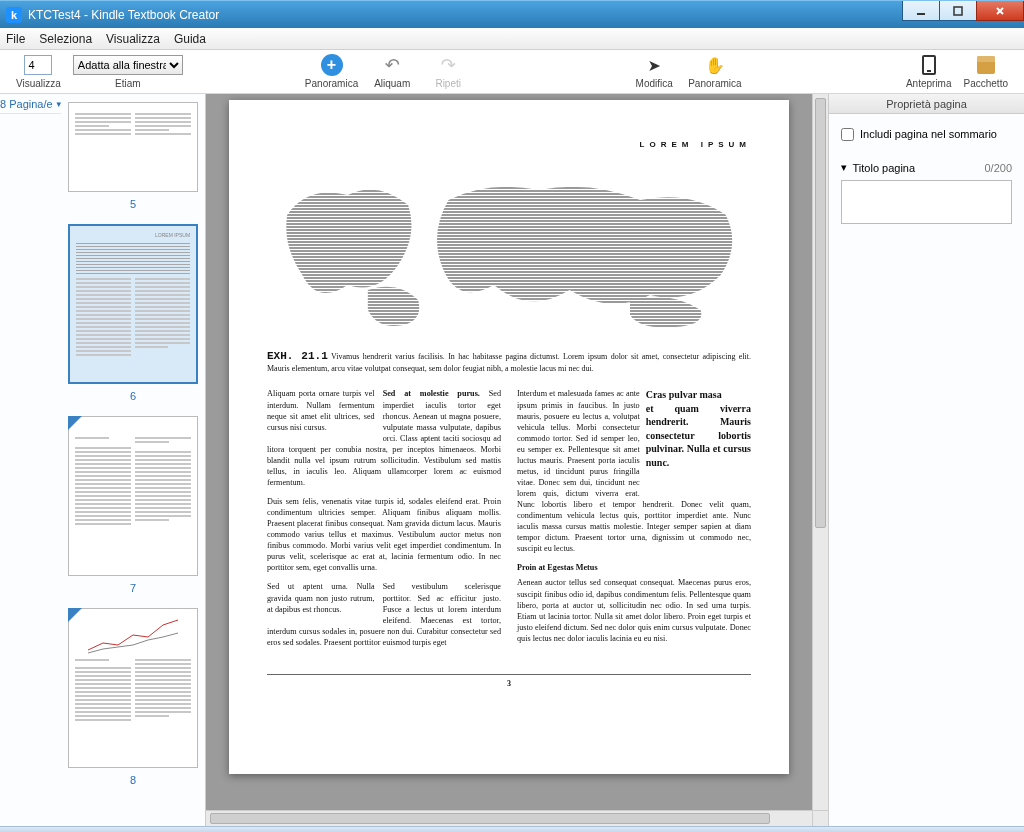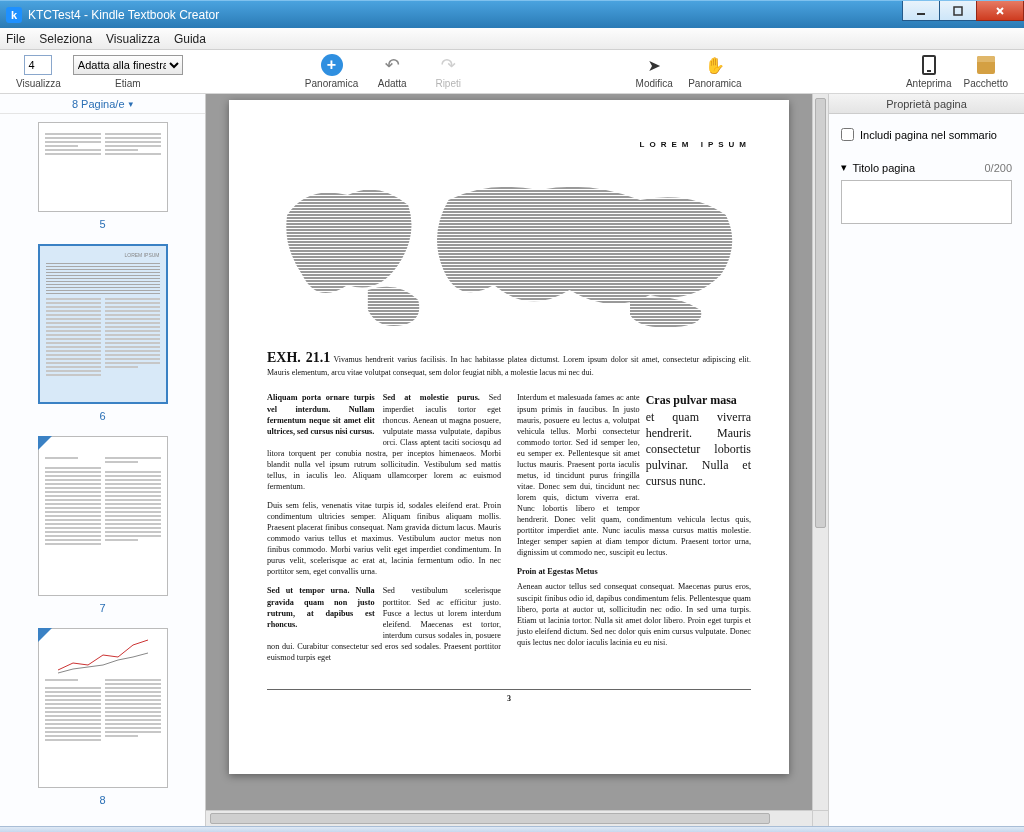--- a/index.html
+++ b/index.html
@@ -33,57 +33,57 @@
   .hand-icon{font-size:16px;color:#333;}
   .device-icon{width:14px;height:20px;border:2px solid #333;border-radius:2px;position:relative;}
   .device-icon::after{content:"";position:absolute;bottom:1px;left:50%;transform:translateX(-50%);width:4px;height:2px;background:#333;}
   .package-icon{width:18px;height:18px;background:#d4a043;border-radius:2px;position:relative;}
   .package-icon::before{content:"";position:absolute;top:0;left:0;right:0;height:6px;background:#e0b76a;border-radius:2px 2px 0 0;}
   
   
   .main { flex:1; display:flex; overflow:hidden;}
   
   
-  .thumb-panel { width:206px; background:#fcfdff; border-right:1px solid #ccc; display:flex; flex-direction:column;}
+  .thumb-panel { width:206px; background:#fcfdff; border-right:1px solid #ccc; display:flex; flex-direction:row;}
   .thumb-header{ height:20px; font-size:11px; color:#2a6fb5; display:flex;align-items:center;justify-content:center;gap:4px;border-bottom:1px solid #e5e5e5;}
   .thumb-header::after{content:"▾";font-size:9px;}
   .thumb-scroll{flex:1;overflow-y:auto;padding:8px 0; scrollbar-width:thin;}
   .thumb-item{display:flex;flex-direction:column;align-items:center;margin-bottom:14px;}
   .thumb-box{width:130px;background:#fff;border:1px solid #bbb;padding:6px;position:relative;}
   .thumb-box.selected{border:2px solid #3a81c4;background:#d8e9f8;}
   .thumb-box .fake-line{height:2px;background:#c7c7c7;}
   .thumb-box .fake-line.short{width:60%;}
   .thumb-box .fake-cols{display:flex;gap:4px;margin-top:4px;}
   .thumb-box .fake-col{flex:1;display:flex;flex-direction:column;gap:2px;}
   .thumb-box .mini-map{height:32px;background:repeating-linear-gradient(0deg,#a8a8a8 0 1px,transparent 1px 3px);margin-bottom:4px;}
   .thumb-dogear{position:absolute;top:-1px;left:-1px;width:0;height:0;border-top:14px solid #3a81c4;border-right:14px solid transparent;}
   .thumb-num{color:#2a6fb5;font-size:11px;margin-top:6px;}
   .mini-chart{height:40px;background:#fff;position:relative;margin-bottom:4px;}
   .mini-chart svg{width:100%;height:100%;}
   .page{width:560px;background:#fff;box-shadow:0 2px 8px rgba(0,0,0,0.4);padding:40px 38px 28px;font-family:Georgia,serif;color:#111;font-size:8.2px;line-height:1.35;margin-bottom:30px;}
   .page-header{text-align:right;font-size:8px;letter-spacing:5px;font-weight:bold;margin-bottom:24px;font-family:Arial,sans-serif;}
   .world-map{height:160px;margin-bottom:14px;}
   .world-map svg{width:100%;height:100%;}
   .exh-row{font-size:8px;margin-bottom:14px;text-align:justify;}
-  .exh-row b{font-size:14px;}
+  .exh-row b{font-size:11px;font-family:Liberation Mono, monospace;}
   .columns{display:flex;gap:16px;}
   .col{flex:1;text-align:justify;}
   .col p{margin-bottom:8px;}
   .col b.leadin{font-weight:bold;}
   .sub-head{font-weight:bold;margin-bottom:4px;}
-  .float-box{float:right;width:45%;margin-left:6px;margin-bottom:20px;font-size:12px;}
+  .float-box{float:right;width:45%;margin-left:6px;margin-bottom:20px;font-size:10px;font-weight:bold;}
   .float-box b{display:block;}
   .page-num{text-align:center;font-weight:bold;font-size:8px;margin-top:18px;border-top:0.5px solid #666;padding-top:4px;}
-  .float-left-bold{float:left;width:46%;font-weight:bold;margin-right:8px;margin-bottom:2px;}
+  .float-left-bold{float:left;width:46%;font-weight:normal;margin-right:8px;margin-bottom:2px;}
   
   
   .prop-panel{width:196px;background:#fcfdff;border-left:1px solid #ccc;display:flex;flex-direction:column;font-size:11px;}
   .prop-header{height:20px;background:linear-gradient(#f4f4f4,#e4e4e4);border-bottom:1px solid #ccc;display:flex;align-items:center;justify-content:center;color:#444;}
   .prop-body{padding:14px 12px;display:flex;flex-direction:column;gap:20px;}
-  .chk-row{display:flex;align-items:center;gap:6px;}
+  .chk-row{display:flex;gap:6px;}
   .chk-row input{width:13px;height:13px;}
   .title-row{display:flex;align-items:center;gap:6px;}
   .title-row .disc{cursor:default;}
   .title-counter{margin-left:auto;color:#777;}
   .title-input{width:100%;height:44px;border:1px solid #bbb;margin-top:6px;resize:none;font-family:inherit;font-size:11px;padding:4px;}
   
   
   .statusbar{height:6px;background:linear-gradient(#dfe9f5,#c6d8ee);border-top:1px solid #a8bdd6;}
   
   
@@ -145,21 +145,21 @@
   <div class="tool-group">
     <div class="tool-icon-row">
         <div class="circle-plus">+</div>
       </div>
     <div class="tool-label">Panoramica</div>
   </div>
   <div class="tool-group">
     <div class="tool-icon-row">
         <span class="undo-arrow">↶</span>
       </div>
-    <div class="tool-label">Adatta</div>
+    <div class="tool-label">Aliquam</div>
   </div>
   <div class="tool-group">
     <div class="tool-icon-row">
         <span class="redo-arrow" style="opacity:.4">↷</span>
       </div>
     <div class="tool-label" style="opacity:.4">Ripeti</div>
   </div>
   <div style="width:150px"></div>
   <div class="tool-group">
     <div class="tool-icon-row">
@@ -393,26 +393,26 @@
             <clipPath id="worldclip">
               <path d="M20,40 Q40,10 80,20 Q110,5 140,30 Q150,60 130,90 Q110,120 80,110 Q50,130 35,100 Q15,70 20,40 Z
                        M180,25 Q220,5 270,15 Q320,5 370,25 Q420,15 455,40 Q470,70 450,100 Q420,130 380,120 Q340,140 300,115 Q260,140 225,110 Q190,130 175,95 Q160,60 180,25 Z
                        M100,115 Q130,105 150,125 Q155,145 135,150 Q110,155 100,135 Z
                        M360,125 Q400,115 430,135 Q435,150 405,152 Q370,155 360,140 Z"></path>
             </clipPath>
           </defs>
           <rect x="0" y="0" width="480" height="160" fill="url(#hlines)" clip-path="url(#worldclip)"></rect>
         </svg>
       </div>
-      <div class="exh-row"><b>EXH. 21.1</b> <span>Vivamus hendrerit varius facilisis. In hac habitasse platea dictumst. Lorem ipsum dolor sit amet, consectetur adipiscing elit. Mauris elementum, arcu vitae volutpat consequat, sem dolor feugiat nibh, a molestie lacus mi nec dui.</span></div>
+      <div class="exh-row"><b>EXH. 21.1</b> <span>Vivamus hendrerit varius facilisis. In hac habitasse pagina dictumst. Lorem ipsum dolor sit amet, consectetur adipiscing elit. Mauris elementum, arcu vitae volutpat consequat, sem dolor feugiat nibh, a molestie lacus mi nec dui.</span></div>
       <div class="columns">
         <div class="col">
           <p><span class="float-left-bold">Aliquam porta ornare turpis vel interdum. Nullam fermentum neque sit amet elit ultrices, sed cursus nisi cursus.</span><b class="leadin">Sed at molestie purus.</b><span> Sed imperdiet iaculis tortor eget rhoncus. Aenean ut magna posuere, vulputate massa vulputate, dapibus orci. Class aptent taciti sociosqu ad litora torquent per conubia nostra, per inceptos himenaeos. Morbi blandit nulla vel ipsum rutrum sollicitudin. Vestibulum sed mattis tellus, in iaculis leo. Aliquam ullamcorper lorem ac euismod fermentum.</span></p>
           <p>Duis sem felis, venenatis vitae turpis id, sodales eleifend erat. Proin condimentum ultricies semper. Aliquam finibus aliquam mollis. Praesent placerat finibus consequat. Nam gravida dictum lacus. Mauris commodo varius tellus et maximus. Vestibulum auctor metus non finibus commodo. Morbi varius velit eget imperdiet condimentum. In purus velit, scelerisque ac erat at, lacinia fermentum odio. In nec porttitor sem, eget convallis urna.</p>
-          <p><span class="float-left-bold">Sed ut tempor urna. Nulla gravida quam non justo rutrum, at dapibus est rhoncus.</span><span>Sed vestibulum scelerisque porttitor. Sed ac efficitur justo. Fusce a lectus ut lorem interdum eleifend. Maecenas est tortor, interdum cursus sodales in, posuere non dui. Curabitur consectetur sed eros sed sodales. Praesent porttitor euismod turpis eget</span></p>
+          <p><span class="float-left-bold">Sed ut aptent urna. Nulla gravida quam non justo rutrum, at dapibus est rhoncus.</span><span>Sed vestibulum scelerisque porttitor. Sed ac efficitur justo. Fusce a lectus ut lorem interdum eleifend. Maecenas est tortor, interdum cursus sodales in, posuere non dui. Curabitur consectetur sed eros sed sodales. Praesent porttitor euismod turpis eget</span></p>
         </div>
         <div class="col">
           <p><span class="float-box"><b>Cras pulvar masa</b><span>et quam viverra hendrerit. Mauris consectetur lobortis pulvinar. Nulla et cursus nunc.</span></span><span>Interdum et malesuada fames ac ante ipsum primis in faucibus. In justo mauris, posuere eu lectus a, volutpat vehicula tellus. Morbi consectetur commodo tortor. Sed id semper leo, eu semper ex. Pellentesque sit amet luctus mauris. Praesent porta iaculis metus, id tincidunt purus fringilla vitae. Donec sem dui, tincidunt nec lorem quis, dictum viverra erat. Nunc lobortis libero et tempor hendrerit. Donec velit quam, condimentum vehicula lectus quis, porttitor imperdiet ante. Nunc iaculis massa cursus mattis molestie. Integer semper sapien at diam tempor dictum. Praesent tortor urna, dignissim ut commodo nec, suscipit eu lectus.</span></p>
           <div class="sub-head">Proin at Egestas Metus</div>
           <p>Aenean auctor tellus sed consequat consequat. Maecenas purus eros, suscipit finibus odio id, dapibus condimentum felis. Pellentesque quam libero, porta at auctor ut, sollicitudin nec odio. In sed urna turpis. Etiam ut lacinia tortor. Nulla sit amet dolor libero. Proin eget turpis et justo eleifend dictum. Sed nec dolor quis enim cursus vulputate. Donec quis lectus nec dolor iaculis lacinia eu eu nisi.</p>
         </div>
       </div>
       <div class="page-num">3</div>
     </div>
     </div>

